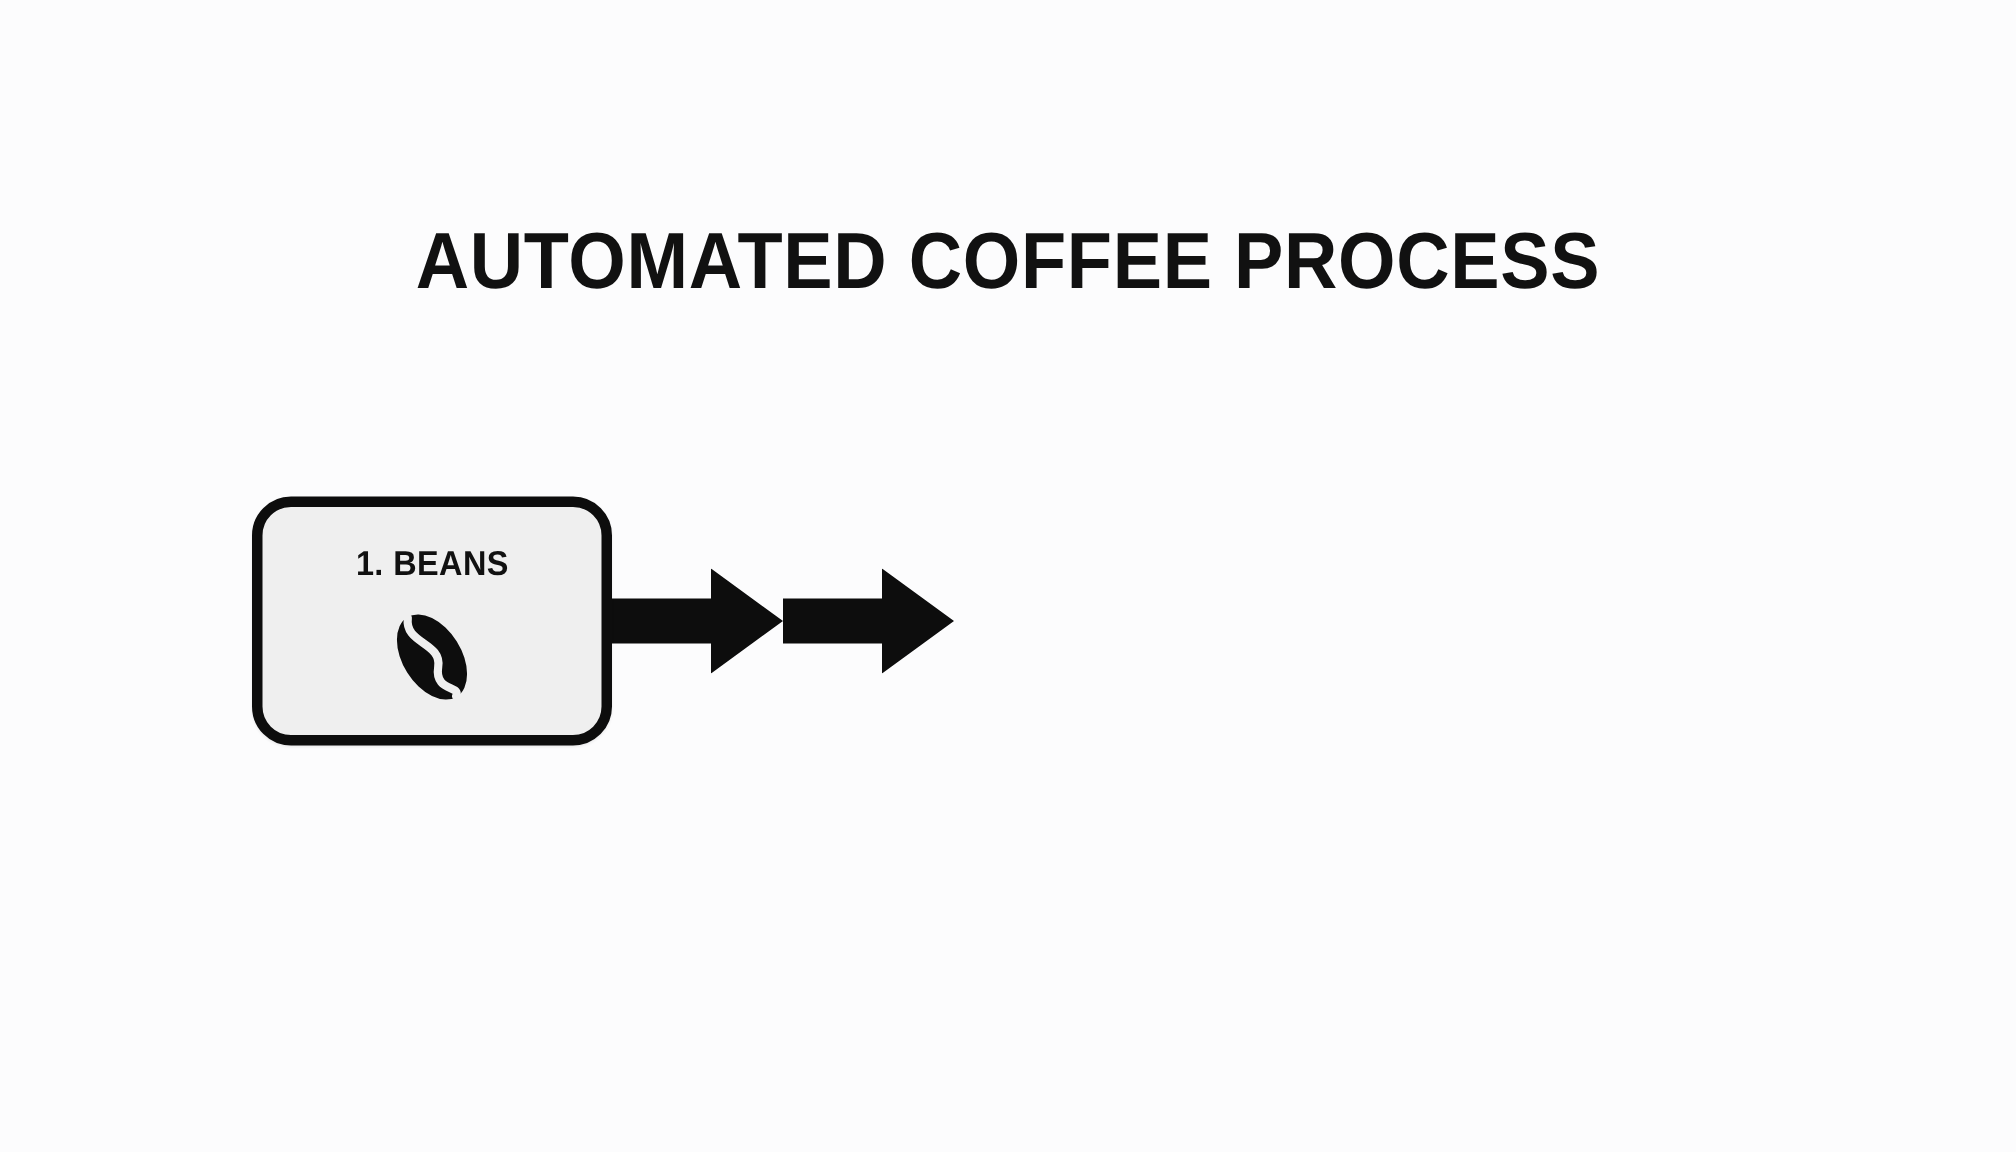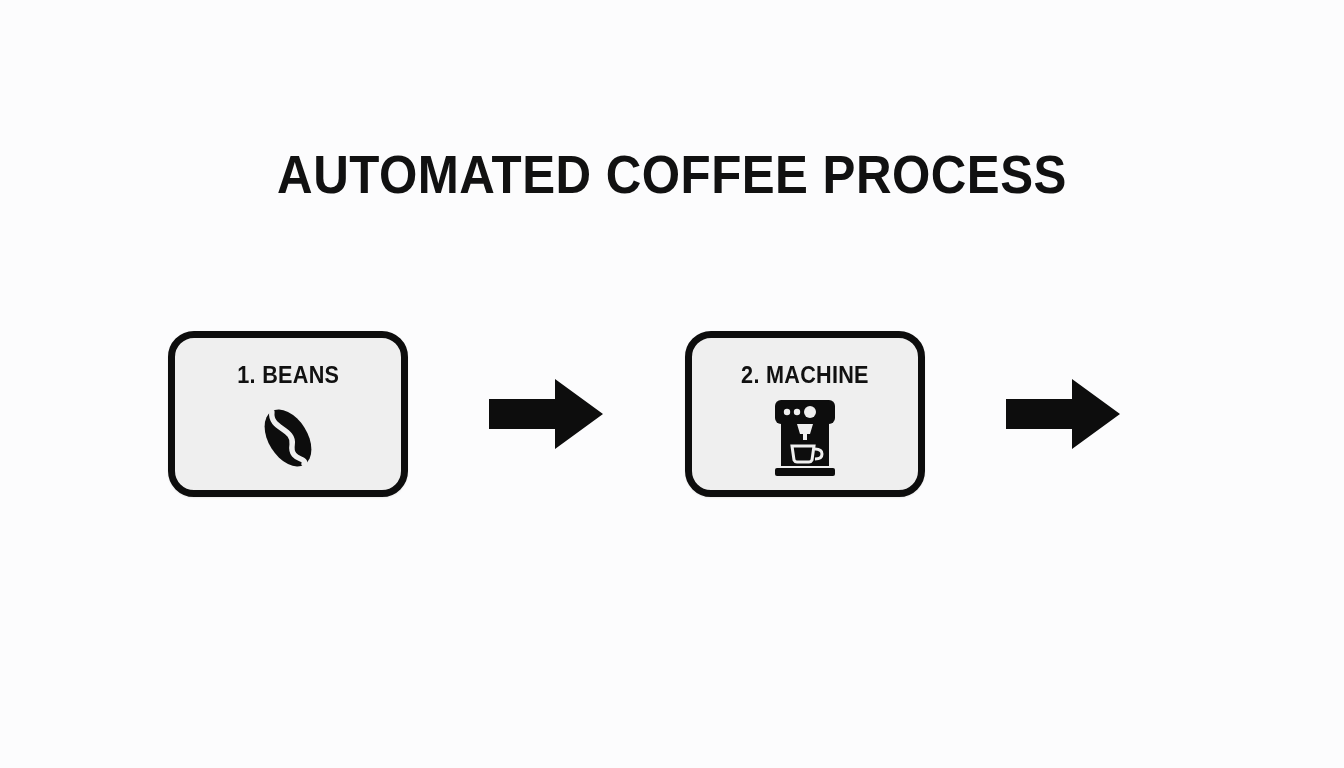--- a/index.html
+++ b/index.html
@@ -44,21 +44,20 @@
   
   .flow {
     position: absolute;
     top: 330px;
     left: 168px;
     width: 952px;
     height: 168px;
     display: flex;
     flex-direction: row;
     align-items: center;
-    justify-content: space-between;
   }
 
   .step-box {
     position: relative;
     width: 240px;
     height: 166px;
     box-sizing: border-box;
     background: #efefef;
     border: 7px solid #0d0d0d;
     border-radius: 26px;
@@ -122,43 +121,20 @@
         </svg>
       </div>
     </div>
 
     <div class="arrow">
       <svg width="114" height="70" viewBox="0 0 114 70" aria-hidden="true">
         <path d="M0 20 L66 20 L66 0 L114 35 L66 70 L66 50 L0 50 Z" fill="#0d0d0d"></path>
       </svg>
     </div>
 
-    <div class="step-box">
-      <div class="step-label">2. MACHINE</div>
-      <div class="step-icon">
-        <svg width="72" height="76" viewBox="0 0 72 76" aria-hidden="true">
-
-          <rect x="6" y="0" width="60" height="24" rx="6" fill="#0d0d0d"></rect>
-          <circle cx="18" cy="12" r="3.2" fill="#efefef"></circle>
-          <circle cx="28" cy="12" r="3.2" fill="#efefef"></circle>
-          <circle cx="41" cy="12" r="6" fill="#efefef"></circle>
-
-          <rect x="12" y="24" width="48" height="42" fill="#0d0d0d"></rect>
-
-          <path d="M28 24 L44 24 L41 34 L38 34 L38 40 L34 40 L34 34 L31 34 Z" fill="#efefef"></path>
-
-          <g fill="none" stroke="#efefef" stroke-width="3">
-            <path d="M23 46 L45 46 L43 60 Q42 62 40 62 L28 62 Q26 62 25 60 Z"></path>
-            <path d="M46 49 Q53 49 53 54 Q53 59 46 59"></path>
-          </g>
-
-          <rect x="6" y="68" width="60" height="8" rx="2" fill="#0d0d0d"></rect>
-        </svg>
-      </div>
-    </div>
 
     <div class="arrow">
       <svg width="114" height="70" viewBox="0 0 114 70" aria-hidden="true">
         <path d="M0 20 L66 20 L66 0 L114 35 L66 70 L66 50 L0 50 Z" fill="#0d0d0d"></path>
       </svg>
     </div>
 
 
   </div>
 </div>

